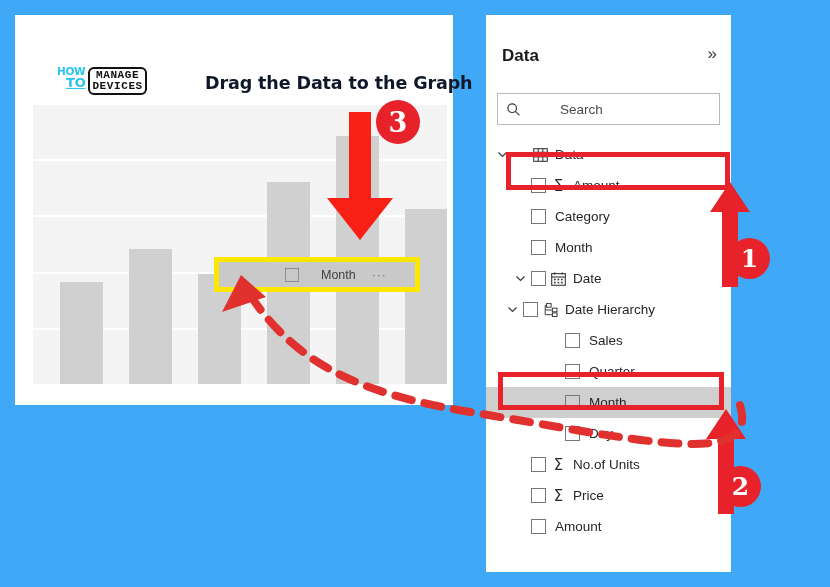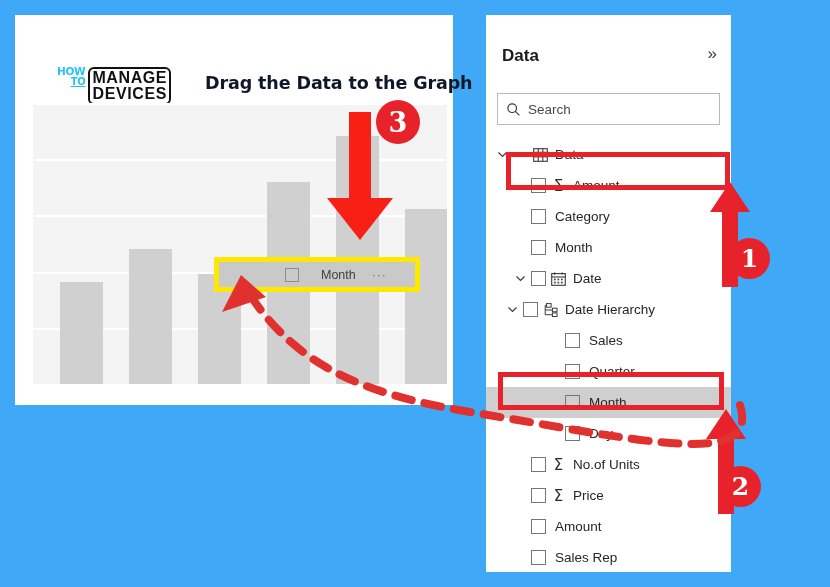--- a/index.html
+++ b/index.html
@@ -54,36 +54,36 @@
     line-height: 0.95;
     margin-right: 3px;
   }
   #logo-howto span {
     font-family: "DejaVu Sans", sans-serif;
     font-weight: bold;
     color: #29c3f2;
     letter-spacing: -0.3px;
   }
   .logo-how { font-size: 10.5px; }
-  .logo-to  { font-size: 10px; text-decoration: underline; }
+  .logo-to  { font-size: 13px; text-decoration: underline; }
   #logo-box {
     border: 2px solid #111111;
     border-radius: 6px;
     padding: 1px 2px;
     display: flex;
     flex-direction: column;
     align-items: center;
     justify-content: center;
     line-height: 1.0;
   }
   #logo-box span {
-    font-family: Liberation Sans, sans-serif;
+    font-family: Liberation Mono, monospace;
     font-weight: bold;
     color: #111111;
-    font-size: 16px;
+    font-size: 11px;
     letter-spacing: 0.6px;
   }
 
   #headline {
     position: absolute;
     left: 190px;
     top: 58px;
     font-family: "DejaVu Sans", sans-serif;
     font-weight: bold;
     font-size: 17.5px;
@@ -193,20 +193,21 @@
     position: absolute;
     left: 11px;
     top: 78px;
     width: 223px;
     height: 32px;
     background: #ffffff;
     border: 1px solid #b9b9b9;
     box-sizing: border-box;
     display: flex;
     align-items: center;
+    gap: 32px;
   }
   #search-icon {
     margin-left: 8px;
     flex: none;
     display: flex;
     align-items: center;
   }
   #search-input {
     border: none;
     outline: none;
@@ -498,28 +499,20 @@
         <span class="fname">Price</span>
       </div>
       <div class="field-row" style="padding-left: 28px;">
         <span class="chev"></span>
         <span style="width: 22px; flex: 0 0 auto; display: flex; align-items: center; justify-content: center;">
           <span class="cbox"></span>
         </span>
         <span style="flex: 0 0 auto; display: flex; align-items: center; justify-content: center; width: 0px; margin-right: 0px;"></span>
         <span class="fname" style="margin-left: 6px;">Amount</span>
       </div>
-      <div class="field-row" style="padding-left: 28px;">
-        <span class="chev"></span>
-        <span style="width: 22px; flex: 0 0 auto; display: flex; align-items: center; justify-content: center;">
-          <span class="cbox"></span>
-        </span>
-        <span style="flex: 0 0 auto; display: flex; align-items: center; justify-content: center; width: 0px; margin-right: 0px;"></span>
-        <span class="fname" style="margin-left: 6px;">Sales Rep</span>
-      </div>
     </div>
 
 </div>
 
 <div class="red-box" style="left:506px; top:152px; width:224px; height:38px;"></div>
 
 <div class="red-box" style="left:498px; top:372px; width:226px; height:38px;"></div>
 
 <svg class="overlay-svg">
 

